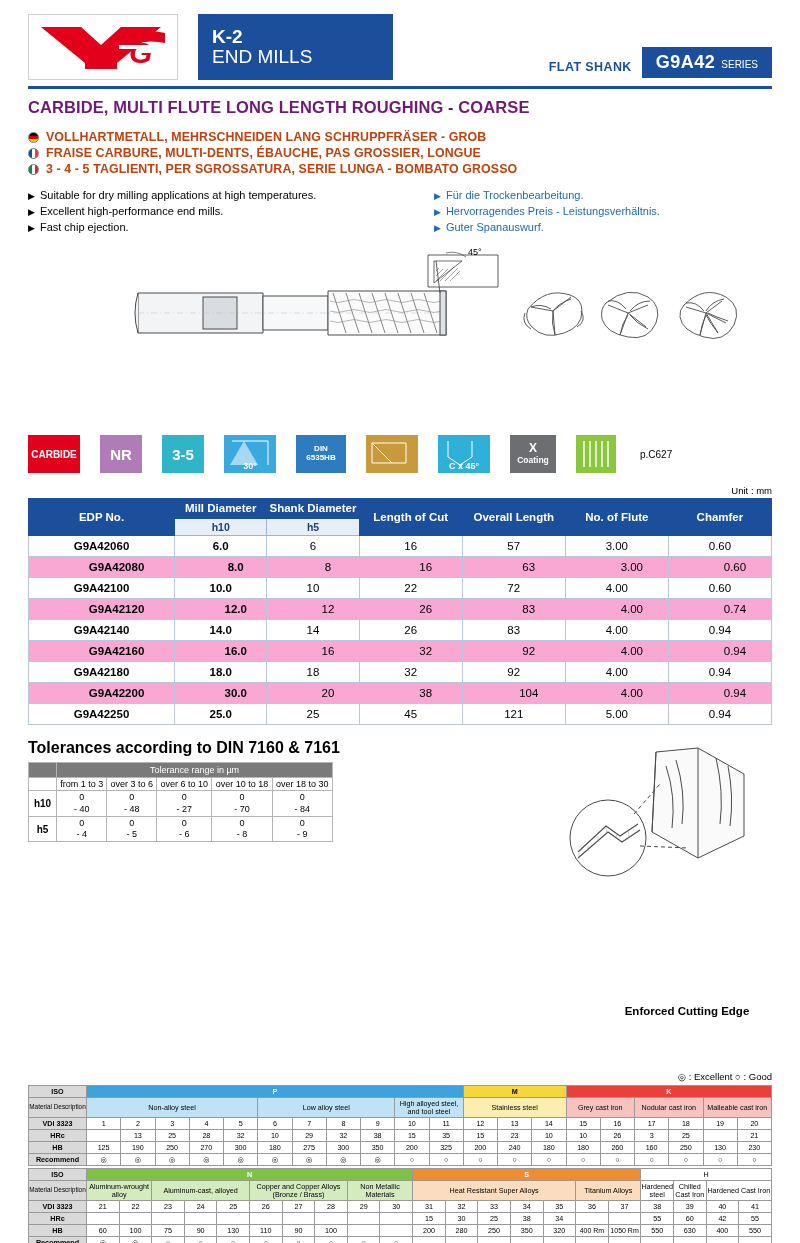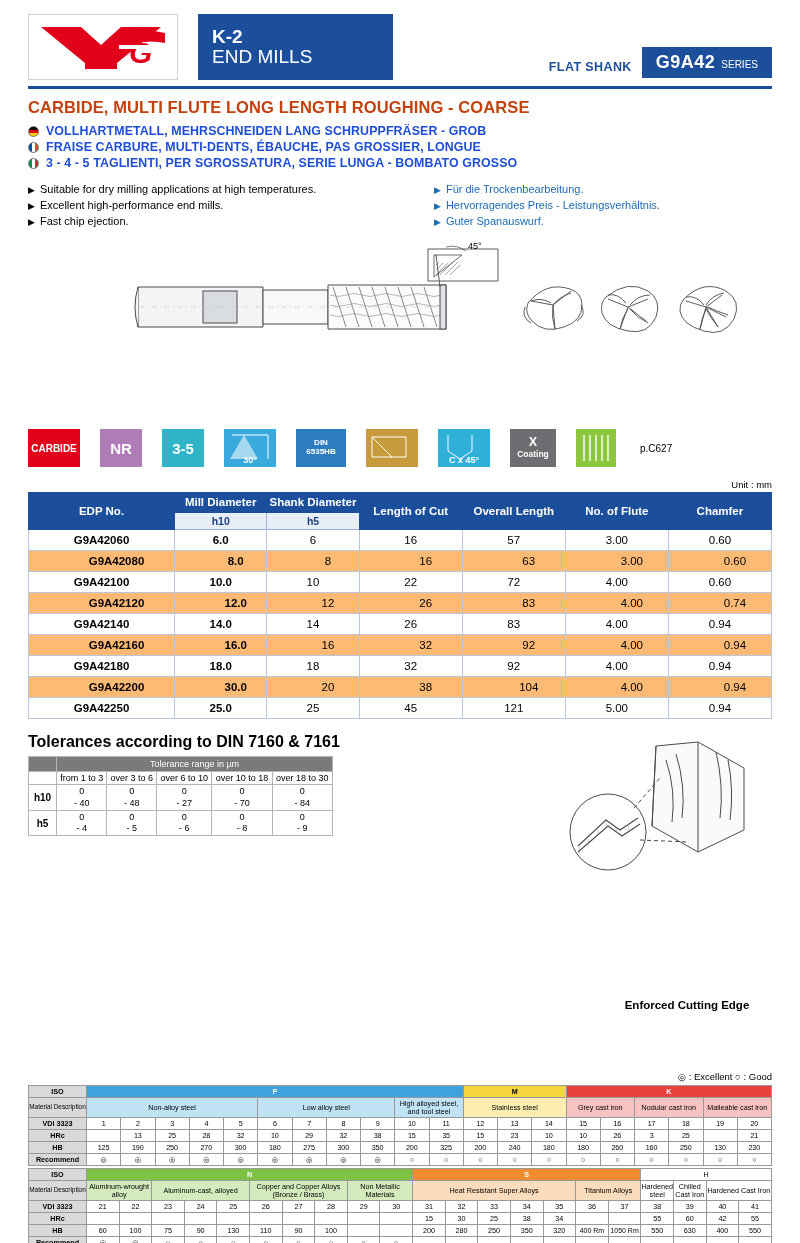--- a/index.html
+++ b/index.html
@@ -28,27 +28,27 @@
   .title-box .t2 { font-size:19px; font-weight:normal; line-height:1.1; }
   .header-right { flex:1; display:flex; align-items:flex-end; justify-content:flex-end; padding-bottom:2px; }
   .flat-shank { color:#1b4f9c; font-weight:bold; font-size:12.5px; letter-spacing:.4px; margin-right:10px; padding-bottom:4px;}
   .series-box { background:#1b4f9c; color:#fff; padding:5px 14px; display:flex; align-items:baseline; }
   .series-box .s1 { font-size:18px; font-weight:bold; letter-spacing:.5px;}
   .series-box .s2 { font-size:10px; margin-left:6px; }
 
   .blue-rule { height:3px; background:#1b4f9c; margin-top:6px; }
 
   
-  .main-title { font-size:16.5px; font-weight:bold; color:#c2410c; margin:9px 0 7px; letter-spacing:.1px;}
+  .main-title { font-size:16.5px; font-weight:bold; color:#701a75; margin:9px 0 13px; letter-spacing:.1px;}
   .lang-line { display:flex; align-items:center; margin:2px 0; }
   .flag { width:14px; height:10px; margin-right:7px; display:inline-block; border:0.5px solid #777; flex:0 0 auto;}
   .flag.de { background:linear-gradient(to bottom,#000 0 33%, #dd0000 33% 66%, #ffce00 66% 100%); border-radius:50%; width:11px;height:11px;}
   .flag.fr { background:linear-gradient(to right,#0055a4 0 33%, #fff 33% 66%, #ef4135 66% 100%); border-radius:50%; width:11px;height:11px;}
   .flag.it { background:linear-gradient(to right,#009246 0 33%, #fff 33% 66%, #ce2b37 66% 100%); border-radius:50%; width:11px;height:11px;}
-  .lang-text { color:#1d4ed8; font-weight:bold; font-size:12.4px; letter-spacing:.1px;}
+  .lang-text { color:#c2410c; font-weight:bold; font-size:12.4px; letter-spacing:.1px;}
 
   
   .features { display:flex; margin-top:11px; }
   .feat-col { width:50%; }
   .feat-col.right { padding-left:34px; }
   .feat { display:flex; align-items:flex-start; margin:2px 0; font-size:11px; }
   .tri { color:#000; margin-right:5px; font-size:9px; line-height:14px;}
   .feat.blue .tri { color:#1b6bb5; }
   .feat.blue span.txt { color:#1b6bb5; }
 
@@ -70,21 +70,21 @@
   .pref { font-size:10px; color:#000; margin-left:4px; }
 
   
   .unit { text-align:right; font-size:9.5px; margin-top:12px; margin-bottom:2px; }
 
   
   table.main { width:100%; border-collapse:collapse; font-size:11.5px; }
   table.main th { background:#1b4f9c; color:#fff; font-weight:bold; border:1px solid #1b4f9c; padding:3px 2px; text-align:center; line-height:1.15;}
   table.main th.sub { background:#e8eef7; color:#1b3f7a; font-weight:bold; font-size:10.5px; padding:2px; border:1px solid #9fb4d4;}
   table.main td { border:1px solid #b9c6dc; text-align:center; padding:3px 2px; height:21px;}
-  table.main tr.alt td { background:#fdba74;padding-left:32px; }
+  table.main tr.alt td { background:#f9a8d4;padding-left:32px; }
   td.edp { font-weight:bold; }
   td.bold { font-weight:bold; }
 
   
   .tol-title { font-weight:bold; font-size:16px; margin:14px 0 5px; }
   table.tol { border-collapse:collapse; font-size:9px; width:305px; }
   table.tol th, table.tol td { border:1px solid #b5b5b5; text-align:center; padding:1px 2px; }
   table.tol th.grey { background:#7a7a7a; color:#fff; font-weight:normal; font-size:9px; padding:2px;}
   table.tol th.grey2 { background:#cfcfcf; color:#000; font-weight:normal; font-size:9px; padding:2px;}
   table.tol td.rowlbl { font-weight:bold; font-size:10px; width:28px;}

